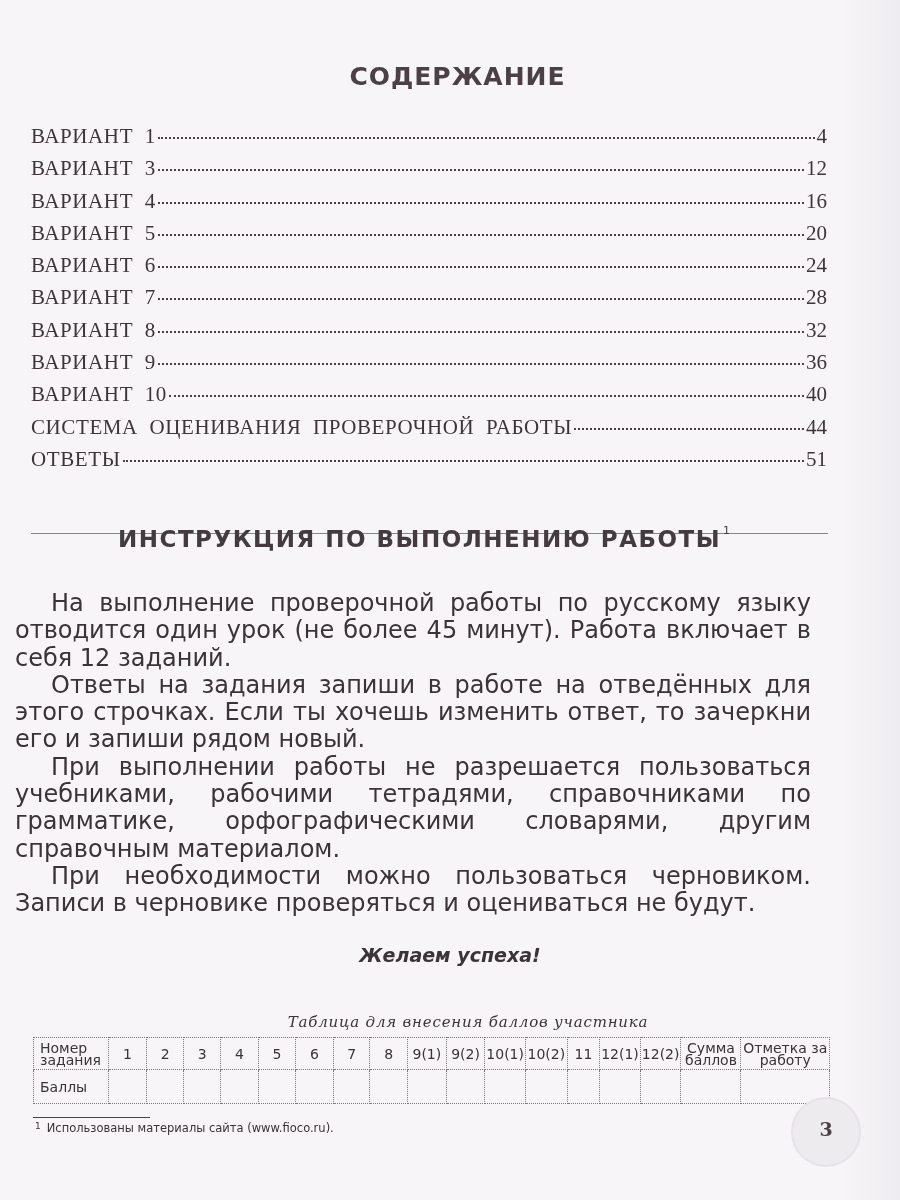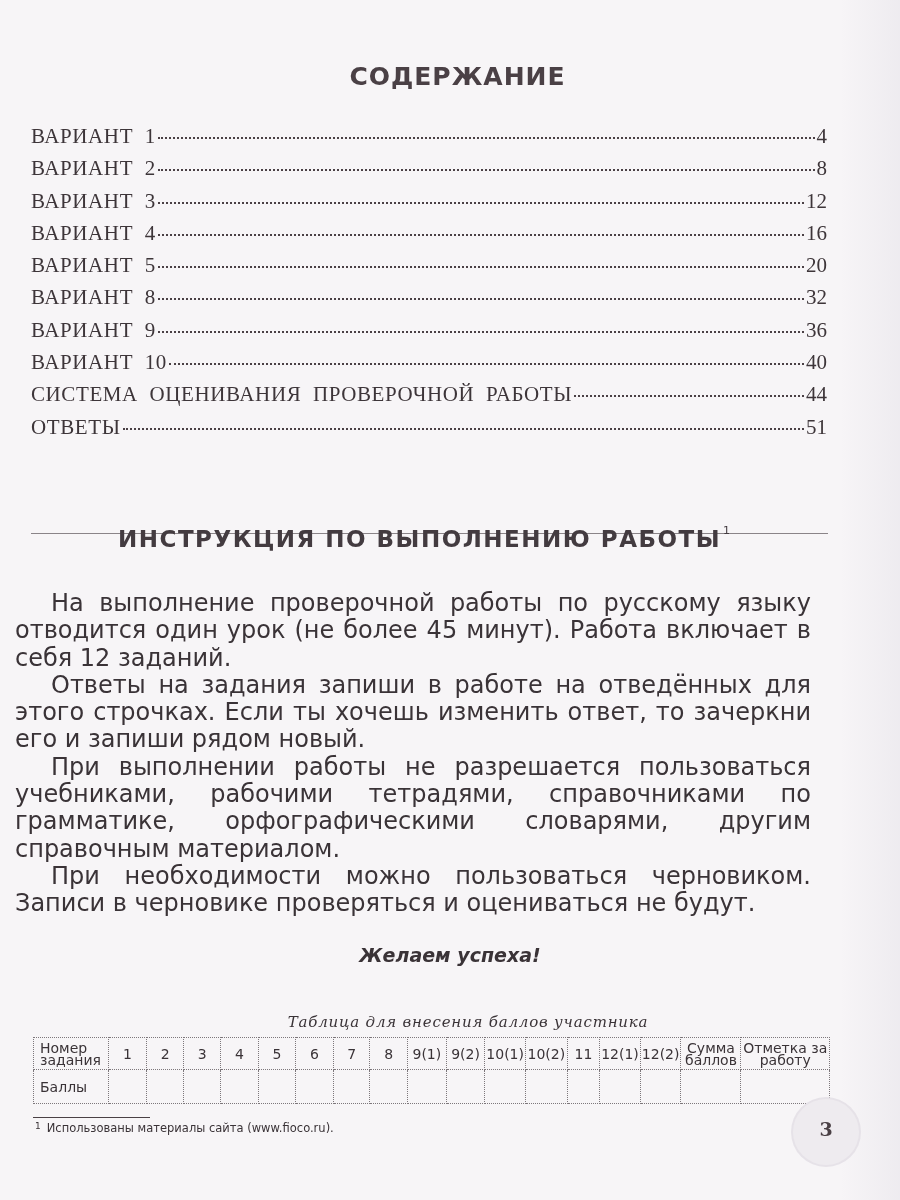--- a/index.html
+++ b/index.html
@@ -130,38 +130,43 @@
 
   <div class="toc-title">СОДЕРЖАНИЕ</div>
 
   <div class="toc-list">
     <div class="toc-row">
         <span class="toc-label">ВАРИАНТ  1</span>
         <span class="toc-dots"></span>
         <span class="toc-page">4</span>
       </div>
     <div class="toc-row">
-        <span class="toc-label">ВАРИАНТ  2</span>
-        <span class="toc-dots"></span>
-        <span class="toc-page">8</span>
-      </div>
-    <div class="toc-row">
         <span class="toc-label">ВАРИАНТ  3</span>
         <span class="toc-dots"></span>
         <span class="toc-page">12</span>
       </div>
     <div class="toc-row">
         <span class="toc-label">ВАРИАНТ  4</span>
         <span class="toc-dots"></span>
         <span class="toc-page">16</span>
       </div>
     <div class="toc-row">
         <span class="toc-label">ВАРИАНТ  5</span>
         <span class="toc-dots"></span>
         <span class="toc-page">20</span>
+      </div>
+    <div class="toc-row">
+        <span class="toc-label">ВАРИАНТ  6</span>
+        <span class="toc-dots"></span>
+        <span class="toc-page">24</span>
+      </div>
+    <div class="toc-row">
+        <span class="toc-label">ВАРИАНТ  7</span>
+        <span class="toc-dots"></span>
+        <span class="toc-page">28</span>
       </div>
     <div class="toc-row">
         <span class="toc-label">ВАРИАНТ  8</span>
         <span class="toc-dots"></span>
         <span class="toc-page">32</span>
       </div>
     <div class="toc-row">
         <span class="toc-label">ВАРИАНТ  9</span>
         <span class="toc-dots"></span>
         <span class="toc-page">36</span>

